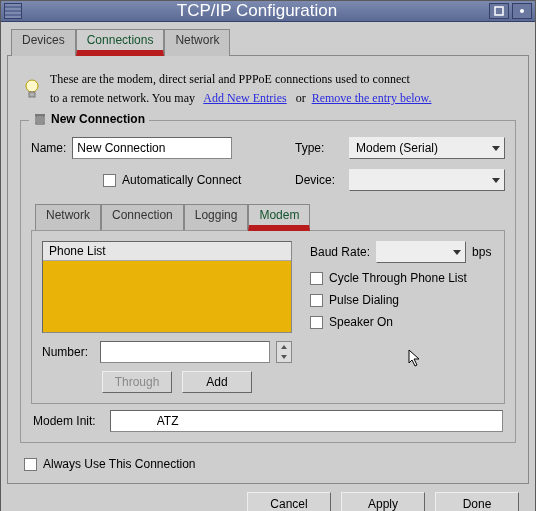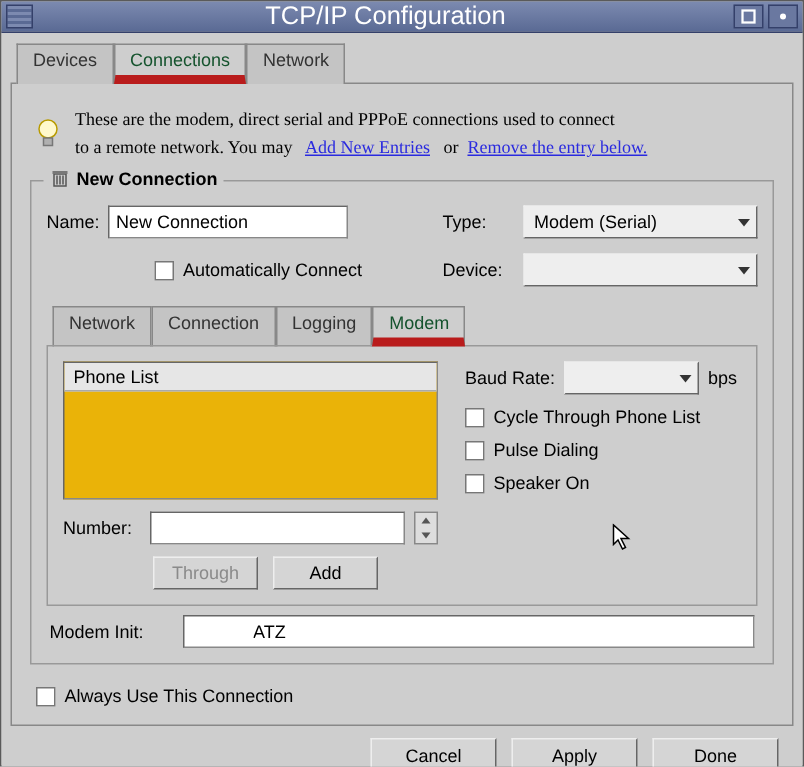--- a/index.html
+++ b/index.html
@@ -174,21 +174,21 @@
   .footer {
     display:flex; justify-content:flex-end; gap:10px;
     padding: 8px 10px 8px 10px;
   }
   .footer .btn { width:84px; padding:4px 0;}
   .cursor {
     position:absolute;
     width:14px;height:20px;
     pointer-events:none;
   }
-  .modem-init-row { display:flex; align-items:center; margin-top:6px; gap:20px; padding: 0 2px;}
+  .modem-init-row { display:flex; align-items:center; margin-top:6px; gap:8px; padding: 0 2px;}
 </style>
 </head>
 <body>
 
 <div class="window">
   <div class="titlebar">
     <div class="title-dash"></div>
     <div class="title-text">TCP/IP Configuration</div>
     <div class="title-btn">
       <svg width="10" height="10">

